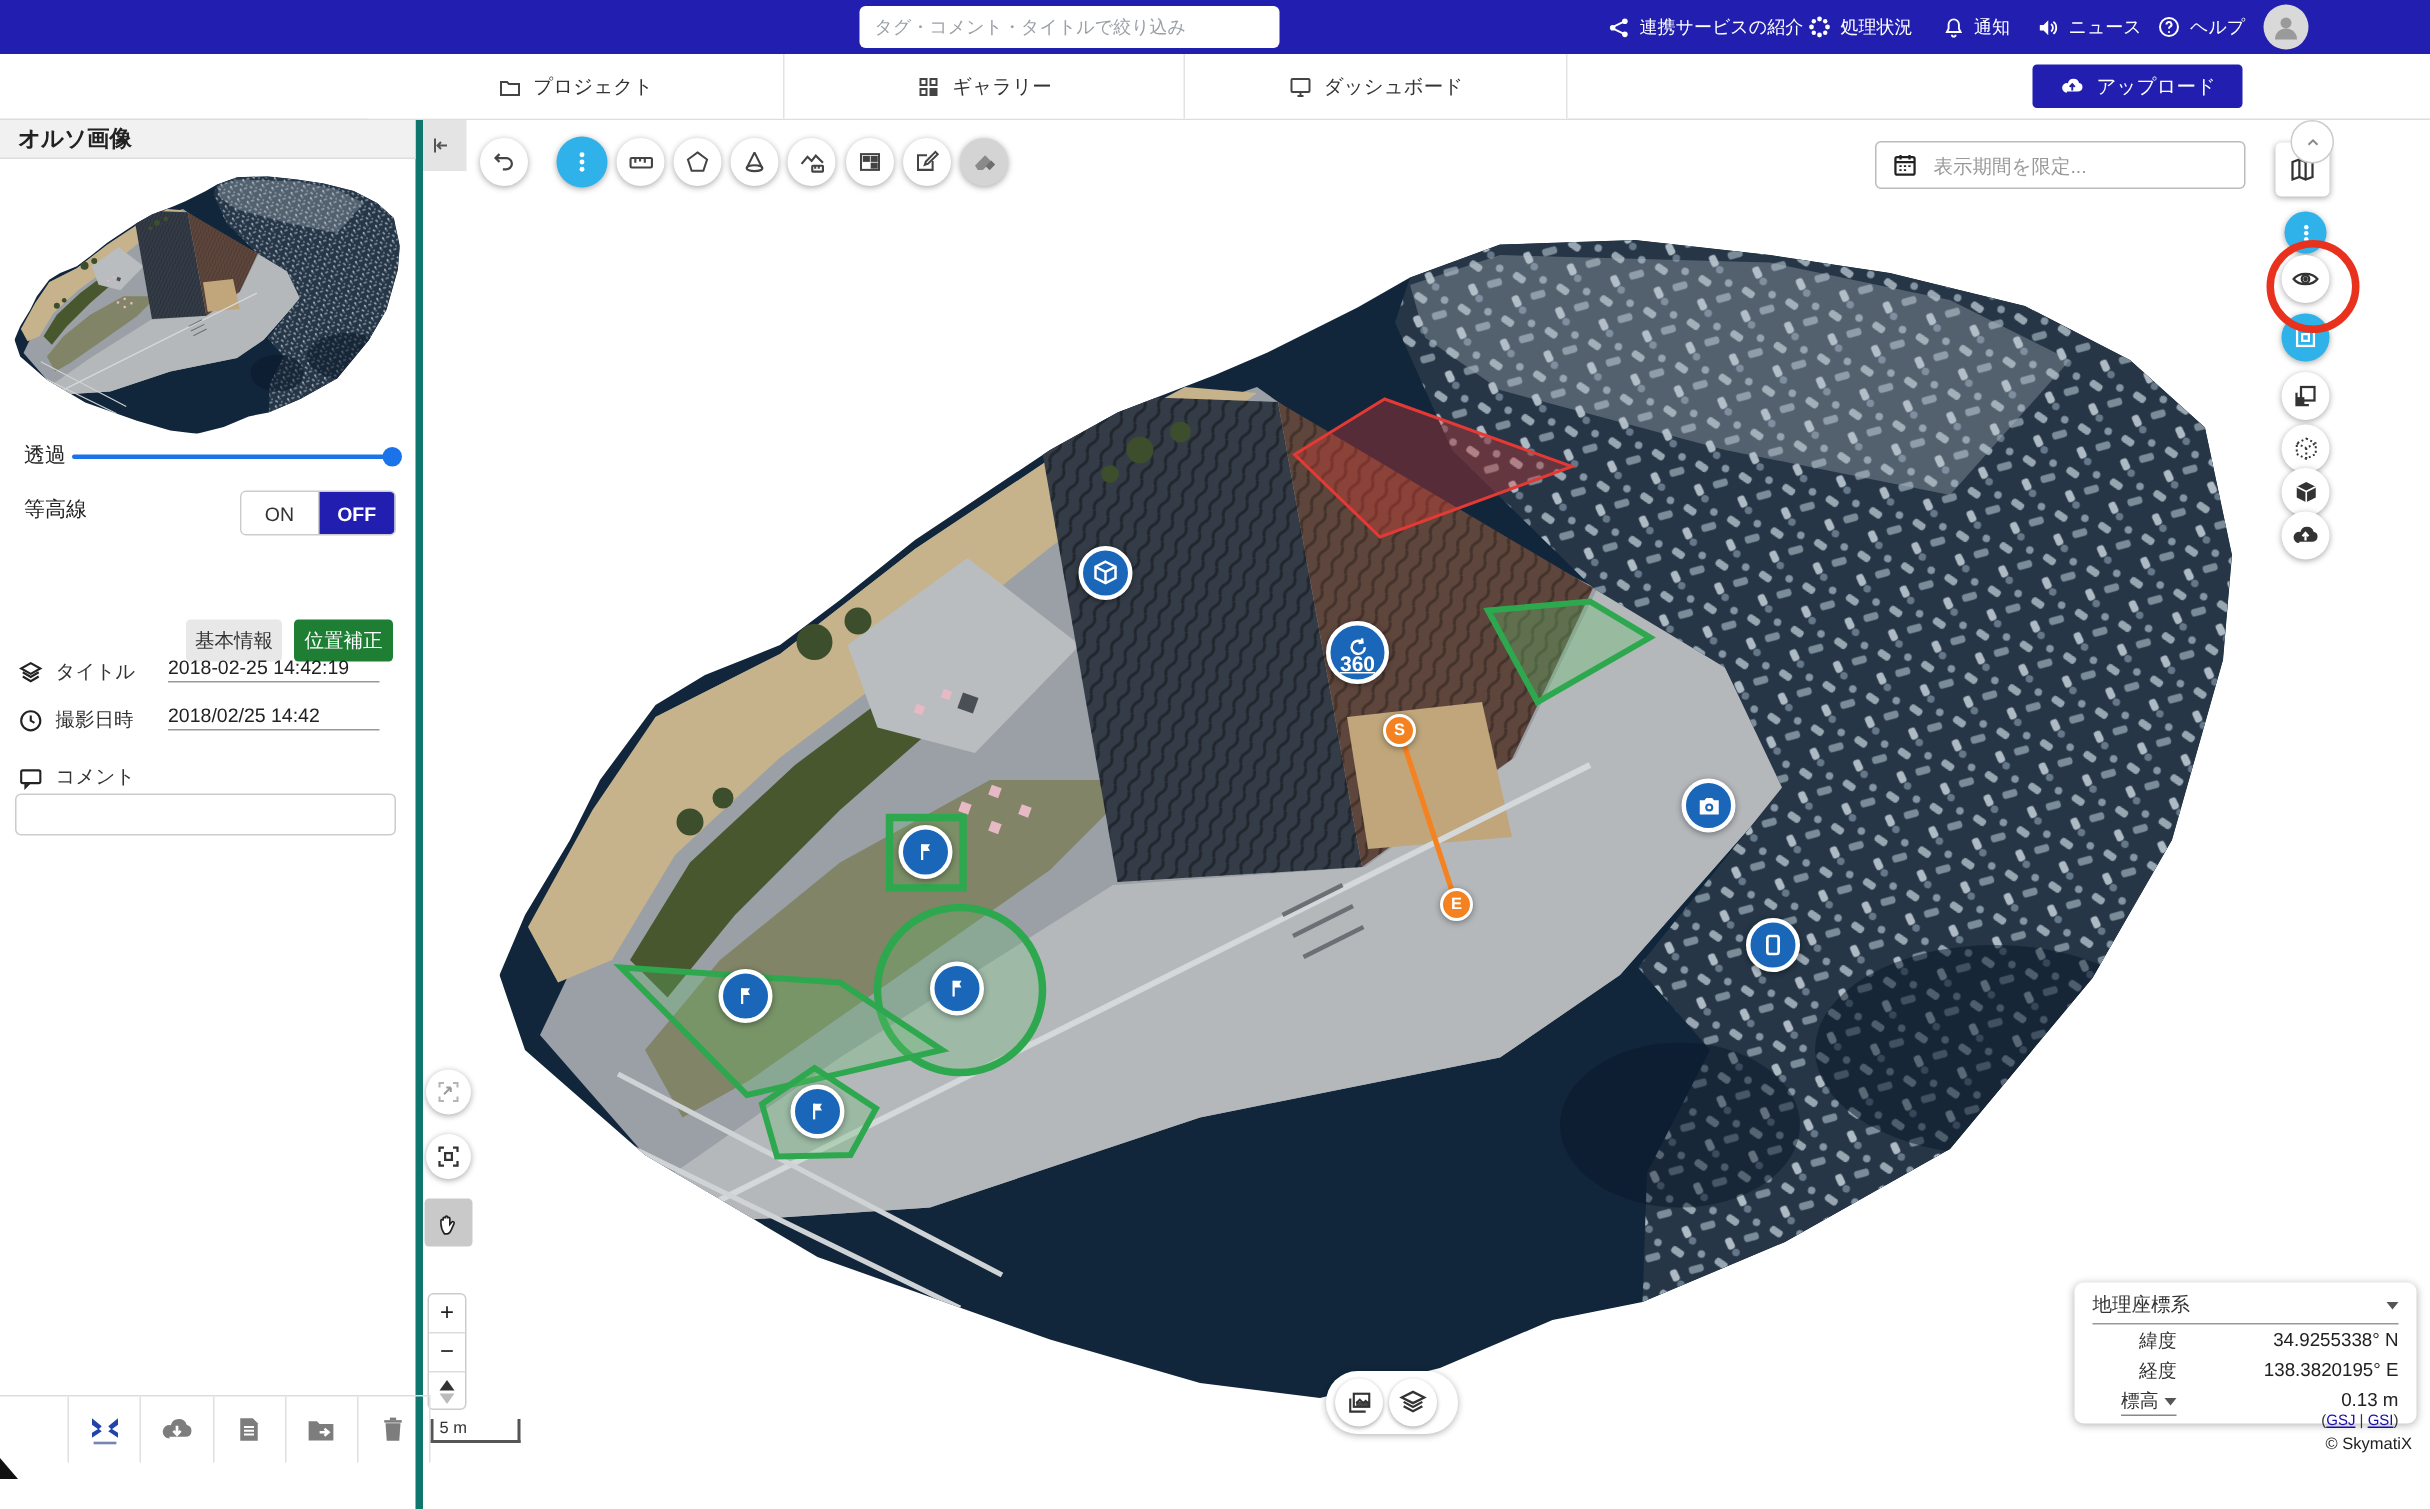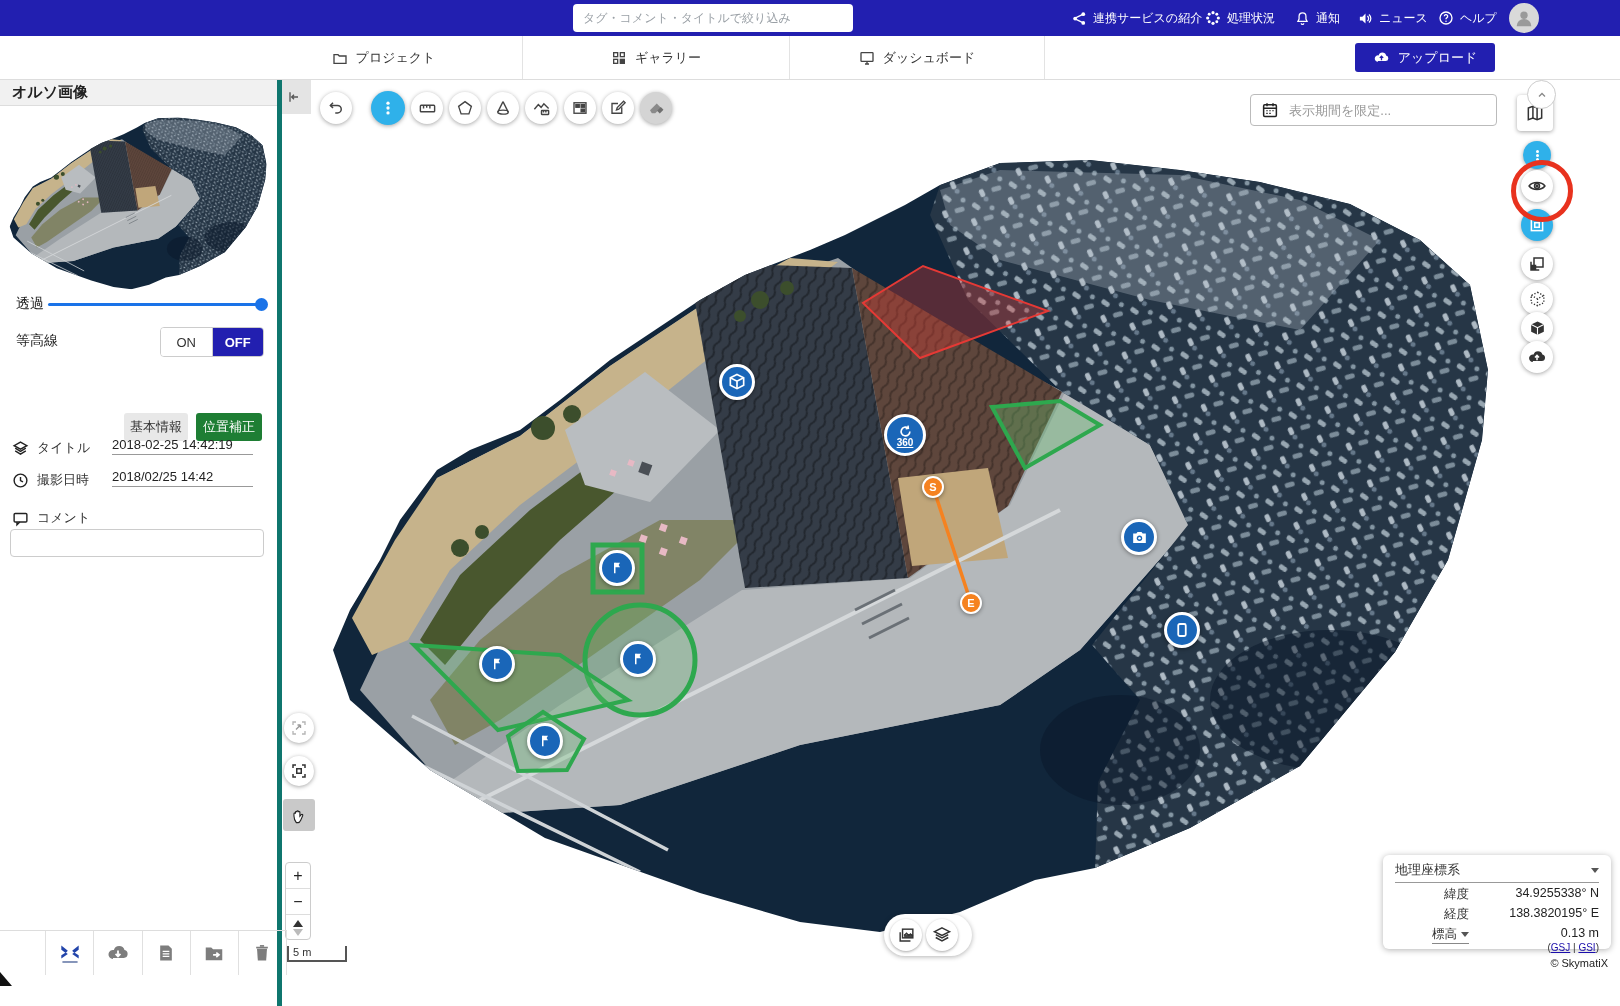--- a/index.html
+++ b/index.html
@@ -56,28 +56,28 @@
   #zoomctl .zcell{height:26px;display:flex;align-items:center;justify-content:center;font-size:16px;color:#222;cursor:pointer;border-bottom:1px solid #ddd;box-sizing:border-box;}
   #zoomctl .zcell:last-child{border-bottom:none;}
   .tri-up{width:0;height:0;border-left:5px solid transparent;border-right:5px solid transparent;border-bottom:7px solid #333;}
   .tri-dn{width:0;height:0;border-left:5px solid transparent;border-right:5px solid transparent;border-top:7px solid #bbb;margin-top:2px;}
   #scalebar{position:absolute;left:10px;top:867px;width:52px;height:14px;border-left:2px solid #555;border-right:2px solid #555;border-bottom:2px solid #555;font-size:11px;color:#333;padding-left:4px;z-index:5;}
   
   .marker{position:absolute;border-radius:50%;background:#1a66b8;border:3px solid #fff;box-shadow:0 1px 4px rgba(0,0,0,.4);display:flex;align-items:center;justify-content:center;z-index:6;cursor:pointer;}
   .m34{width:30px;height:30px;}
   .m40{width:36px;height:36px;flex-direction:column;}
   .mse{width:18px;height:18px;background:#f58220;border-width:2px;font-size:11px;font-weight:bold;color:#fff;z-index:7;}
-  .m40 .lbl{color:#fff;font-size:10px;font-weight:bold;line-height:7px;text-decoration:underline;}
+  .m40 .lbl{color:#fff;font-size:14px;font-weight:bold;line-height:7px;text-decoration:underline;}
   #eyering{position:absolute;left:1234px;top:81px;width:52px;height:52px;border:5px solid #e8321e;border-radius:50%;z-index:12;pointer-events:none;}
   #bottompill{position:absolute;left:607px;top:835px;width:88px;height:42px;background:#fff;border-radius:22px;box-shadow:0 1px 5px rgba(0,0,0,.3);z-index:6;}
   #bottompill .pbtn{position:absolute;top:5px;width:32px;height:32px;border-radius:50%;background:#fff;box-shadow:0 1px 3px rgba(0,0,0,.35);display:flex;align-items:center;justify-content:center;cursor:pointer;}
   
   #coords{position:absolute;left:1106px;top:776px;width:228px;height:94px;background:#fff;border-radius:6px;box-shadow:0 1px 6px rgba(0,0,0,.3);z-index:8;font-size:13px;color:#333;box-sizing:border-box;padding:6px 12px 4px 12px;}
   #coords .hdr{display:flex;justify-content:space-between;align-items:center;border-bottom:1px solid #999;padding-bottom:3px;}
-  #coords .row{display:flex;justify-content:flex-end;gap:12px;margin-top:3px;font-size:12.5px;}
+  #coords .row{display:flex;justify-content:flex-end;gap:30px;margin-top:3px;font-size:12.5px;}
   #coords .row .lab{color:#333;}
   #coords .row .val{color:#222;min-width:118px;text-align:right;}
   #coords a{color:#1a0dab;font-size:10px;text-decoration:underline;cursor:pointer;}
   #gslinks{text-align:right;font-size:10px;color:#333;margin-top:-2px;}
   #copyright{position:absolute;right:12px;top:878px;font-size:11px;color:#222;z-index:8;}
   #cursor-artifact{position:absolute;left:0;bottom:20px;width:0;height:0;border-top:14px solid transparent;border-left:12px solid #111;z-index:21;}
   .caret{width:0;height:0;border-left:4px solid transparent;border-right:4px solid transparent;border-top:5px solid #555;display:inline-block;}
 </style>
 </head>
 <body>

